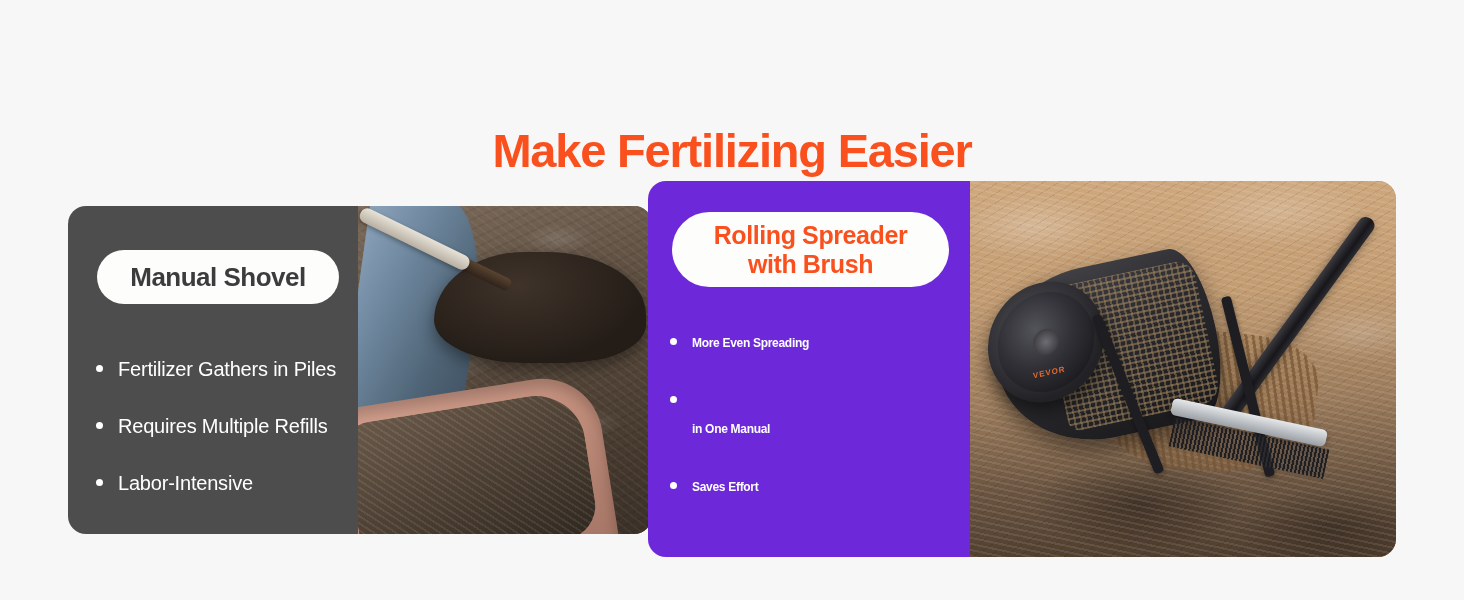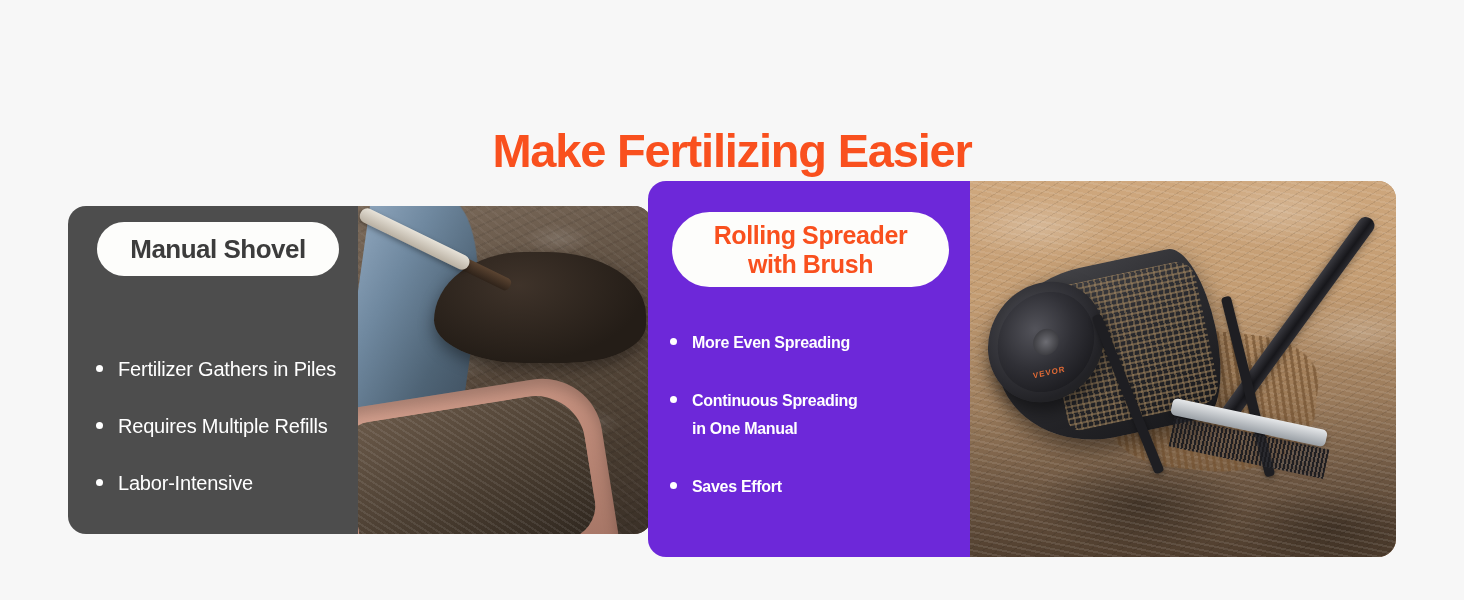--- a/index.html
+++ b/index.html
@@ -95,21 +95,21 @@
     background: #fdfdfb;
     border-radius: 40px;
     display: flex;
     align-items: center;
     justify-content: center;
     text-align: center;
     font-weight: 700;
   }
   .pill-left {
     left: 29px;
-    top: 16px;
+    top: 44px;
     width: 242px;
     height: 54px;
     font-size: 26px;
     letter-spacing: -0.5px;
     color: #3c3c3c;
   }
   .pill-right {
     left: 24px;
     top: 31px;
     width: 277px;
@@ -156,21 +156,21 @@
   }
   .bullets-left li {
     font-size: 20px;
     line-height: 26px;
     font-weight: 400;
     letter-spacing: -0.2px;
     margin-bottom: 31px;
     margin-top: 20px;
   }
   .bullets-right li {
-    font-size: 16px;
+    font-size: 12px;
     line-height: 28px;
     font-weight: 700;
     letter-spacing: -0.3px;
     margin-bottom: 30px;
   }
   .bullets li:last-child { margin-bottom: 0; }
 
   
   .soil-bg {
     position: absolute; inset: 0;
@@ -417,21 +417,21 @@
           <span>Rolling Spreader</span><br>
           <span>with Brush</span>
         </span>
       </div>
 
       <ul class="bullets bullets-right">
         <li>
           <span>More Even Spreading</span>
         </li>
         <li>
-          <span>Continuous Spreading</span><br>
+          <br>
           <span>in One Manual</span>
         </li>
         <li>
           <span>Saves Effort</span>
         </li>
       </ul>
 
     </div>
 
     <div class="photo">

